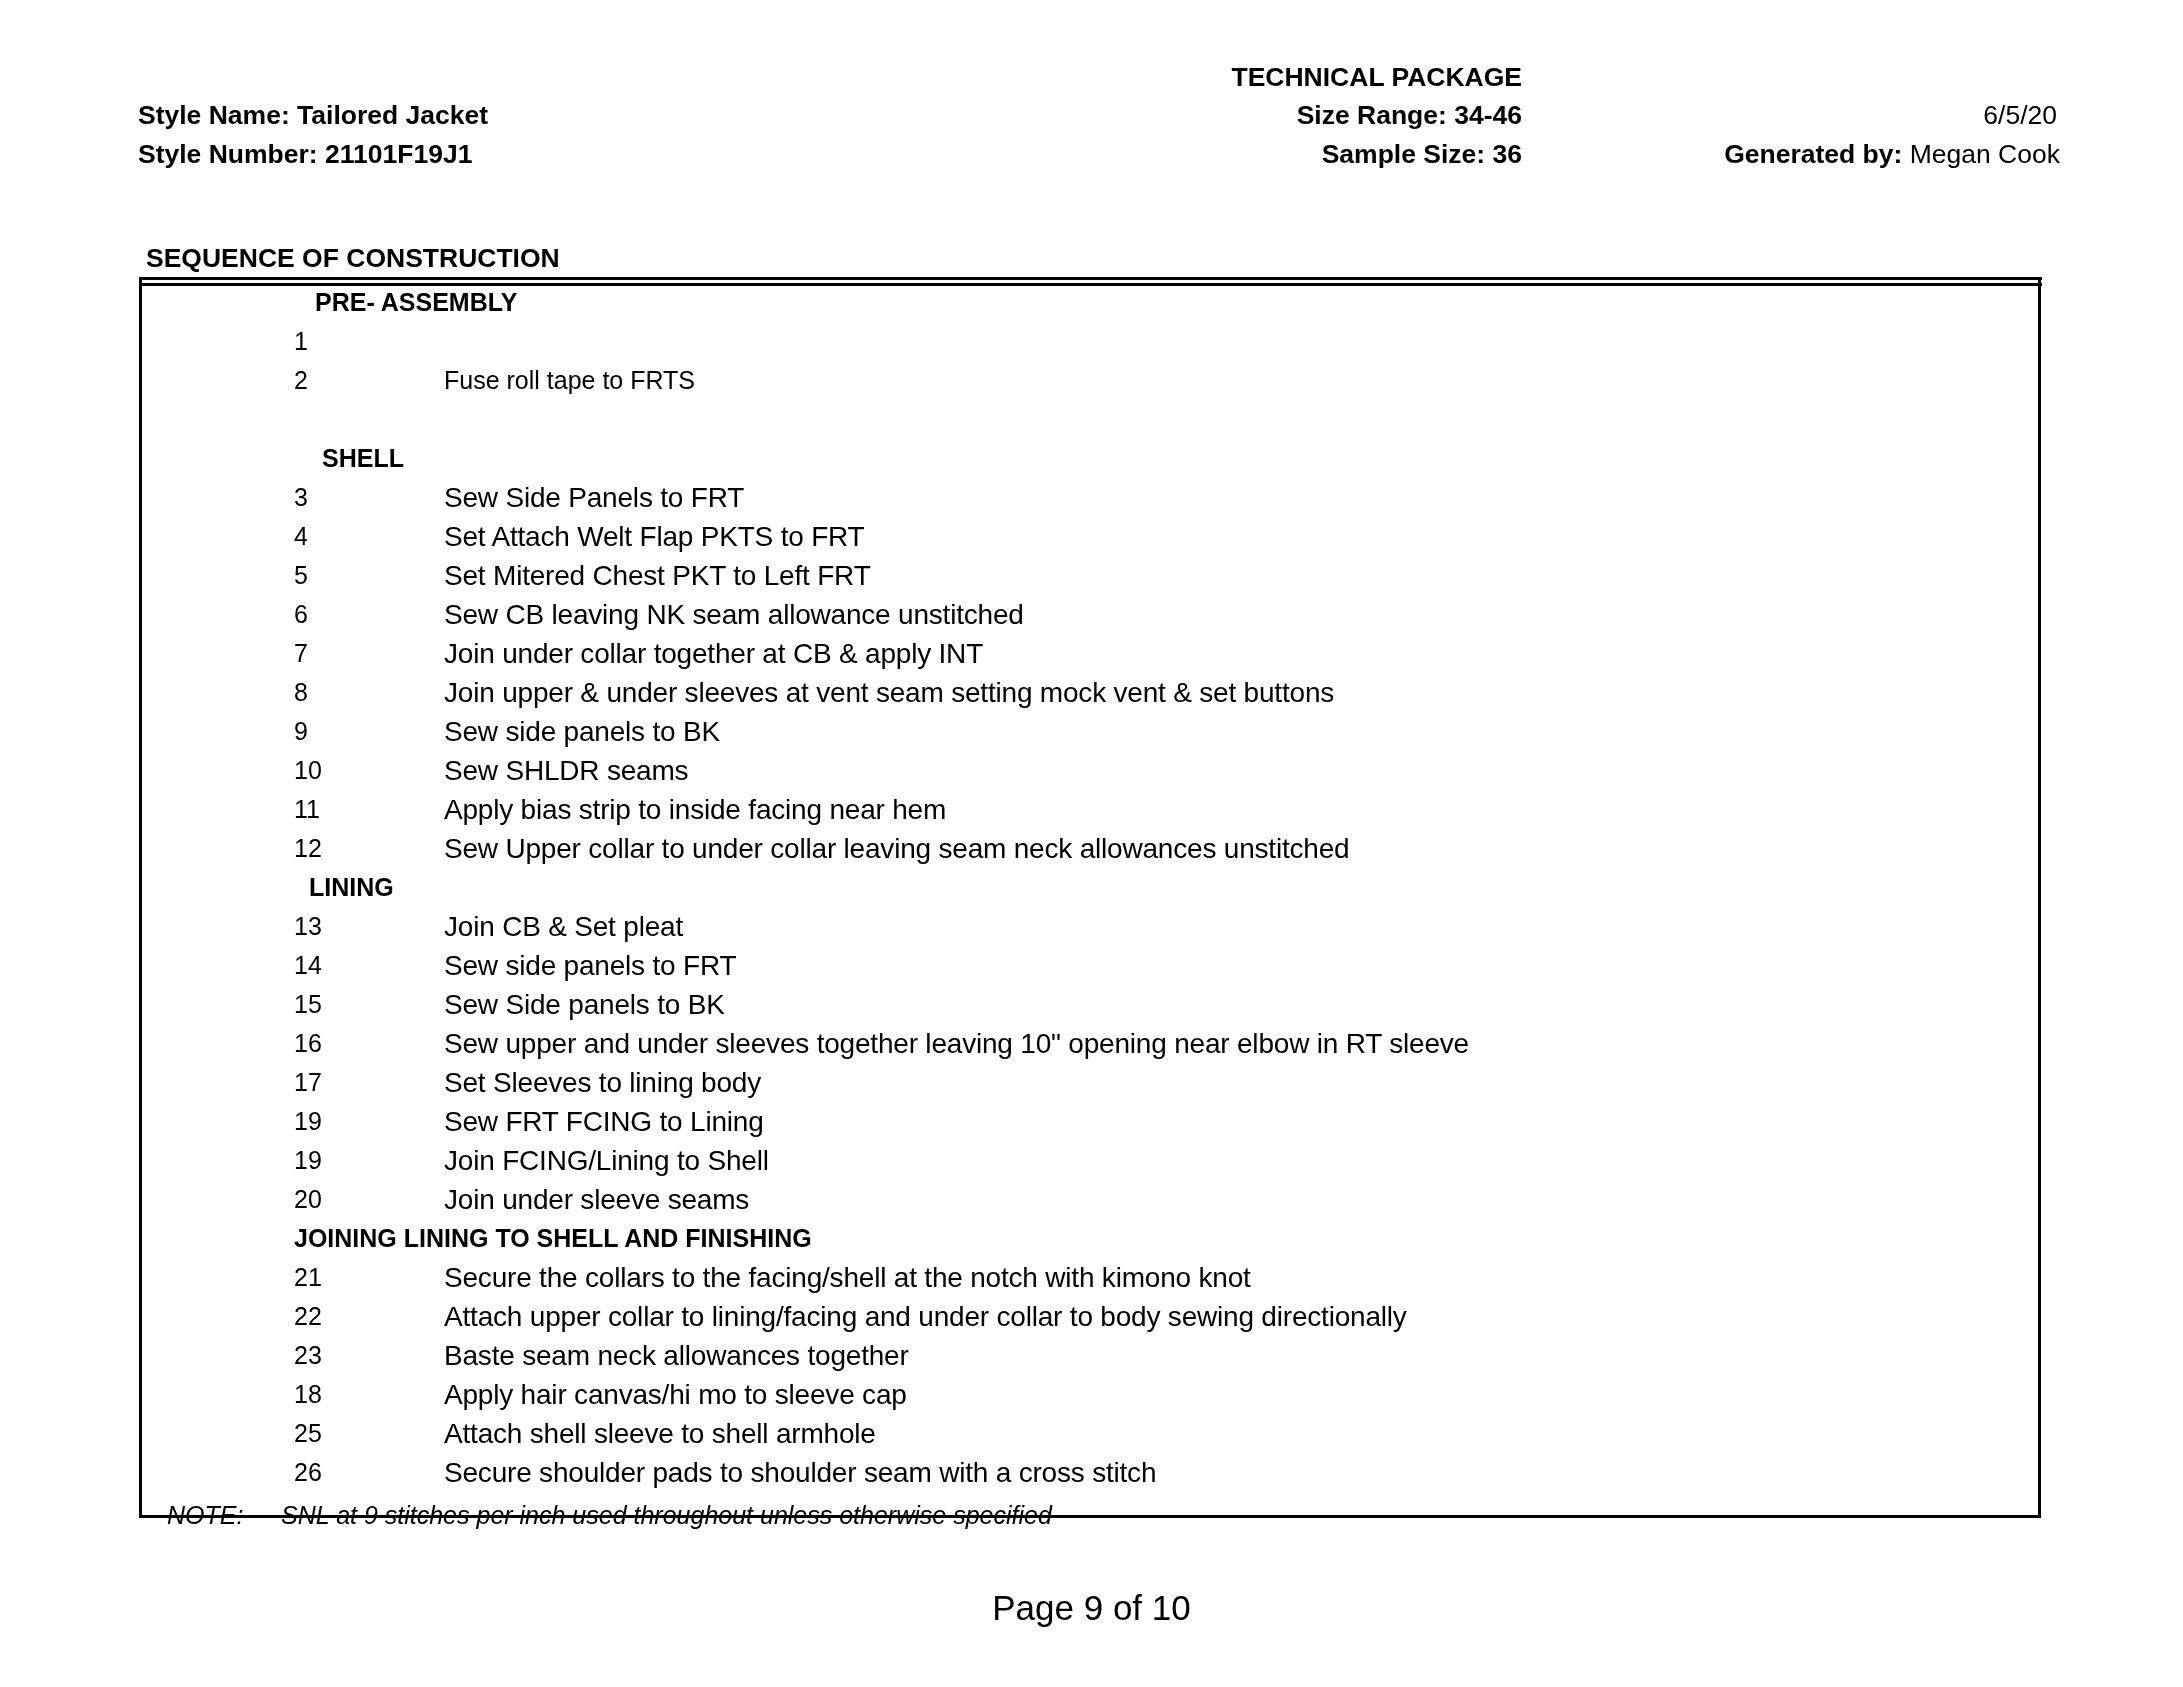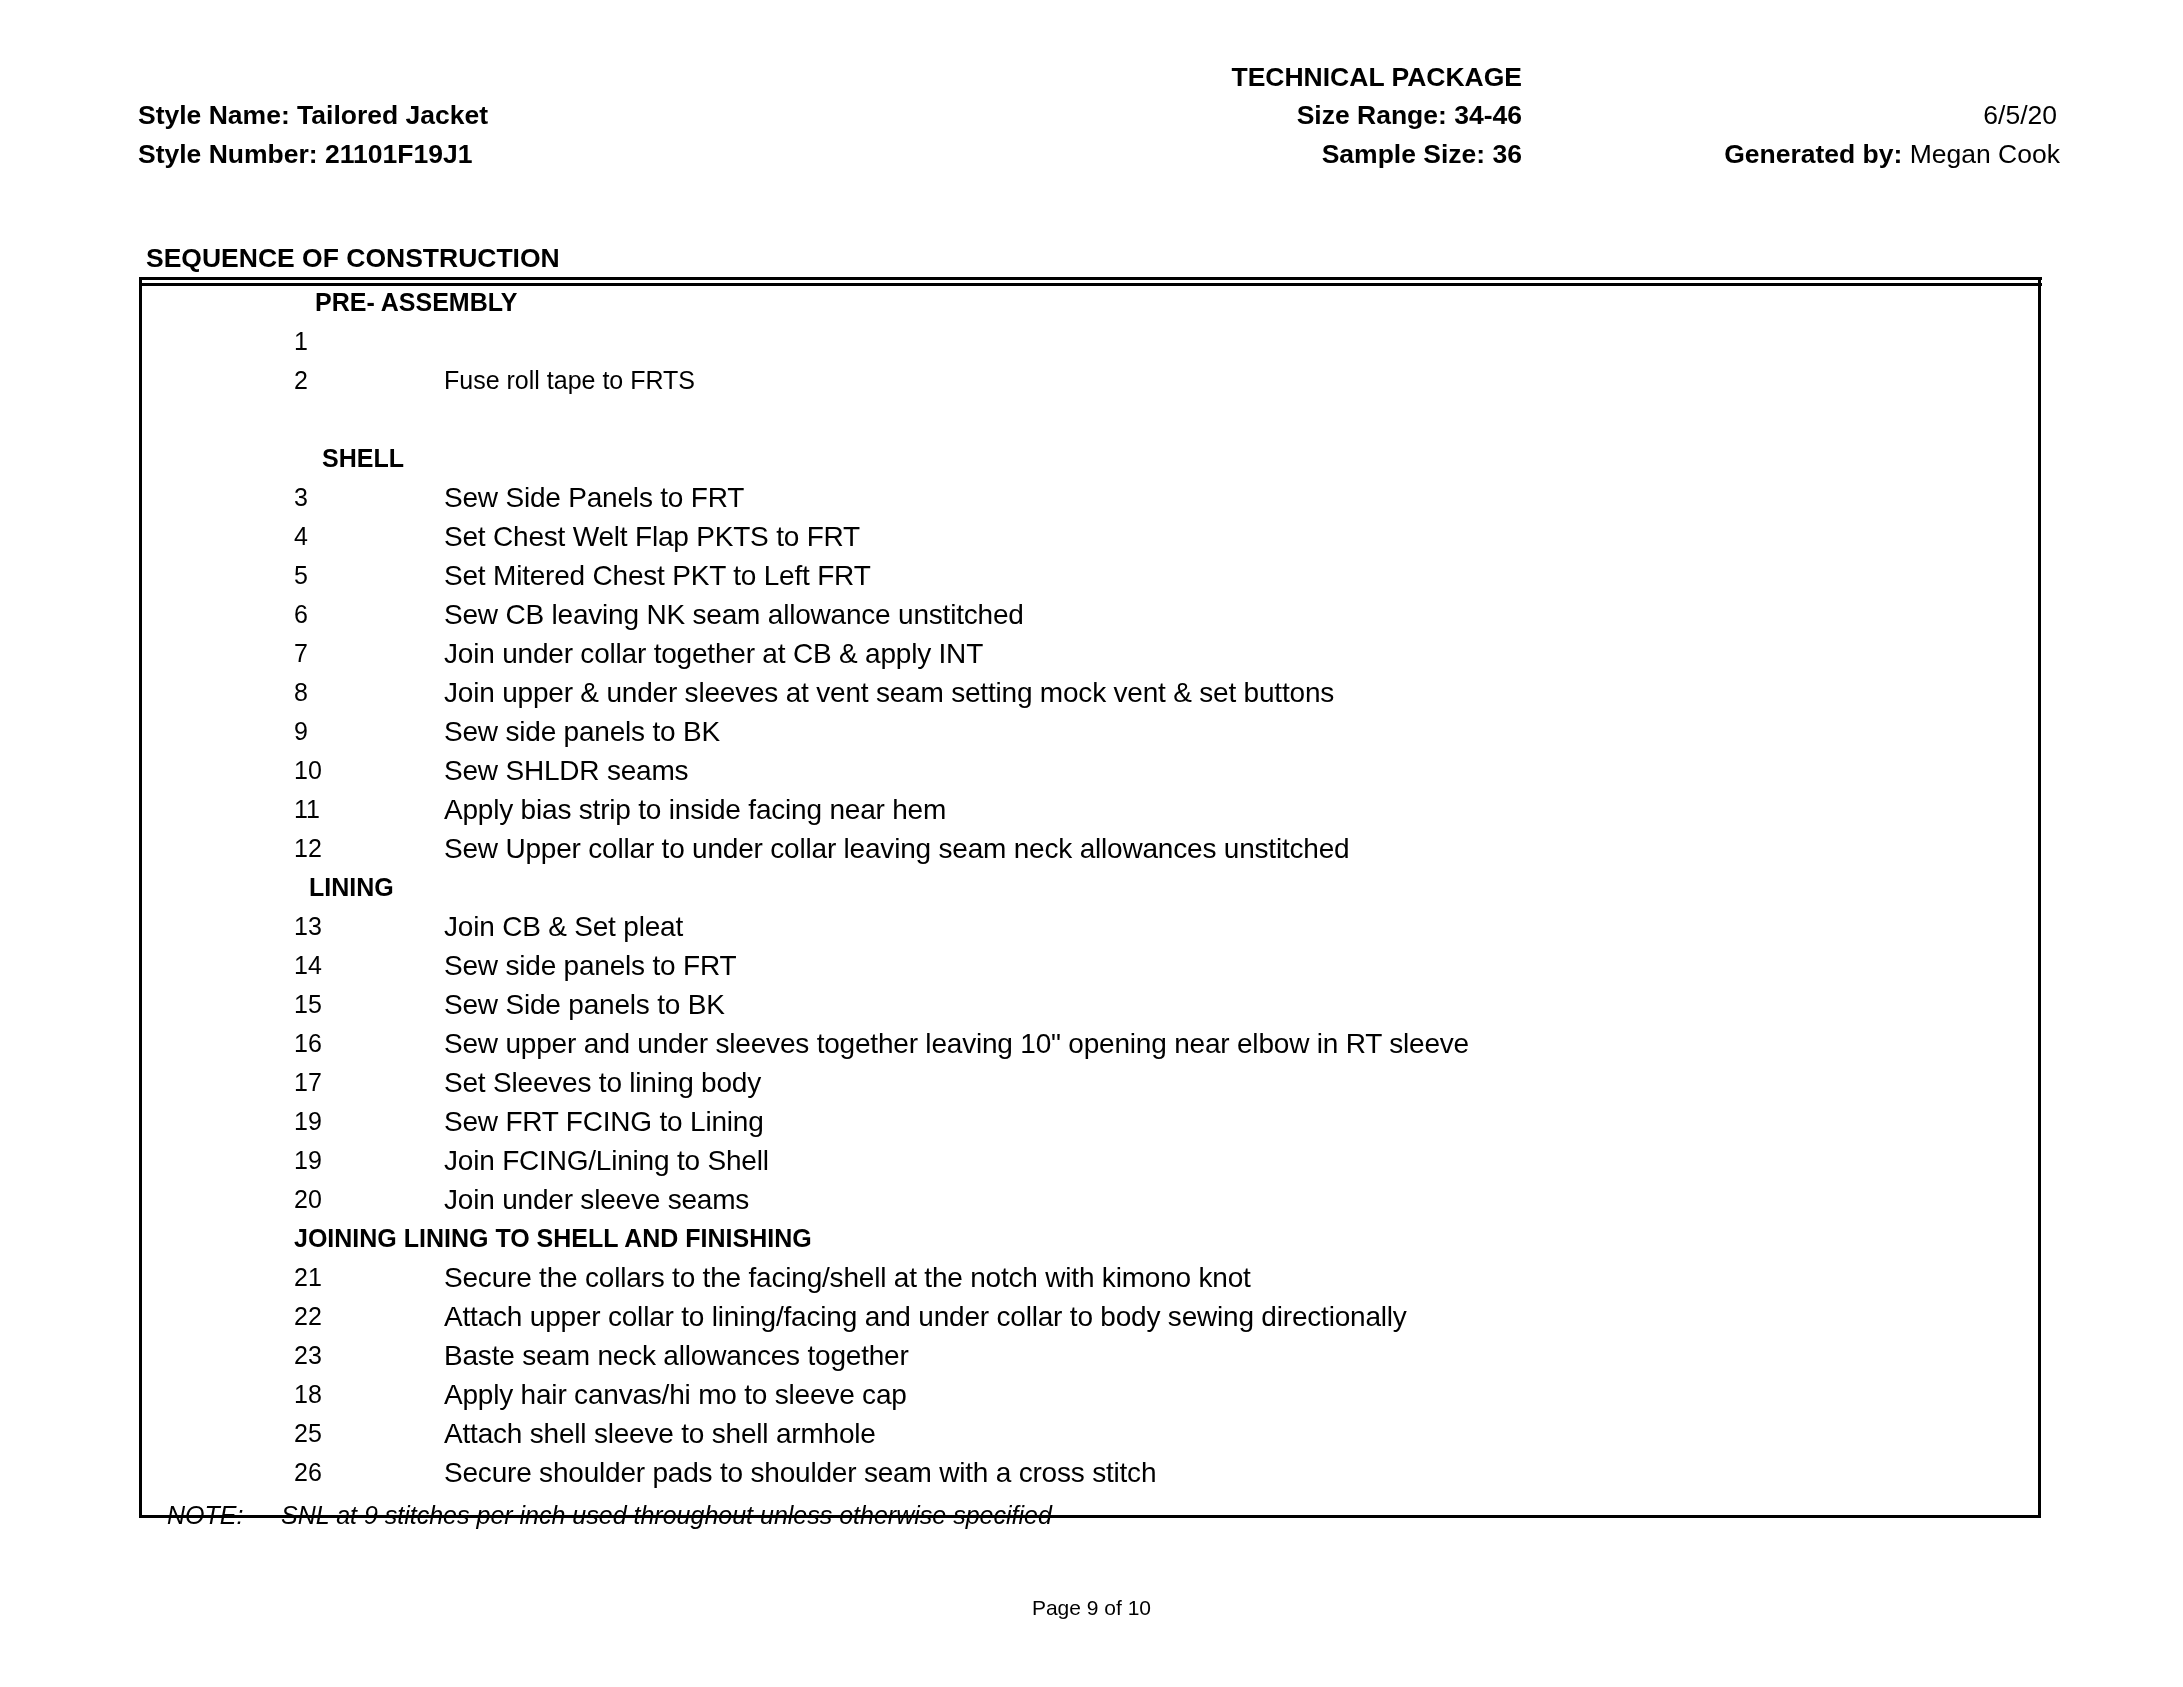--- a/index.html
+++ b/index.html
@@ -118,21 +118,21 @@
   .note-label { position: absolute; left: 25px; }
   .note-text { position: absolute; left: 139px; }
 
   
   .footer {
     position: absolute;
     left: 0;
     width: 2183px;
     top: 1592px;
     text-align: center;
-    font-size: 21px;
+    font-size: 35px;
     line-height: 32px;
     padding-left: 0;
   }
   .footer span { display: inline-block; margin-left: 0px; }
 </style>
 </head>
 <body>
 
 <div class="hdr-line hdr-left cal bold" style="top:99px;">
   <span>Style Name:</span>
@@ -175,21 +175,21 @@
     <span class="txt small cal">Fuse roll tape to FRTS</span>
   </div>
 
   <div class="group-head cal" style="left:180px; top:162px;">SHELL</div>
   <div class="row" style="top:201px;">
     <span class="num cal">3</span>
     <span class="txt">Sew Side Panels to FRT</span>
   </div>
   <div class="row" style="top:240px;">
     <span class="num cal">4</span>
-    <span class="txt">Set Chest Welt Flap PKTS to FRT</span>
+    <span class="txt">Set Attach Welt Flap PKTS to FRT</span>
   </div>
   <div class="row" style="top:279px;">
     <span class="num cal">5</span>
     <span class="txt">Set Mitered Chest PKT to Left FRT</span>
   </div>
   <div class="row" style="top:318px;">
     <span class="num cal">6</span>
     <span class="txt">Sew CB leaving NK seam allowance unstitched</span>
   </div>
   <div class="row" style="top:357px;">

